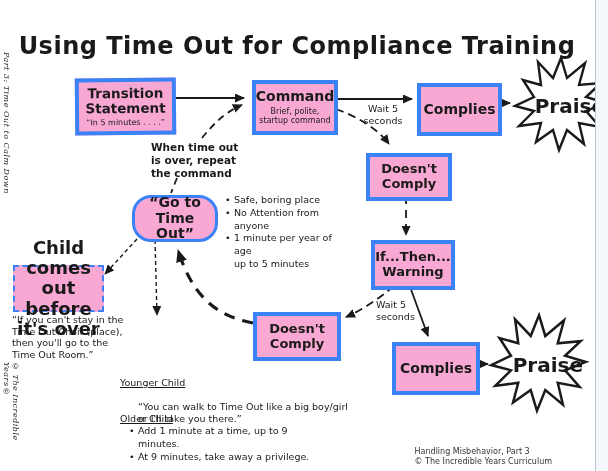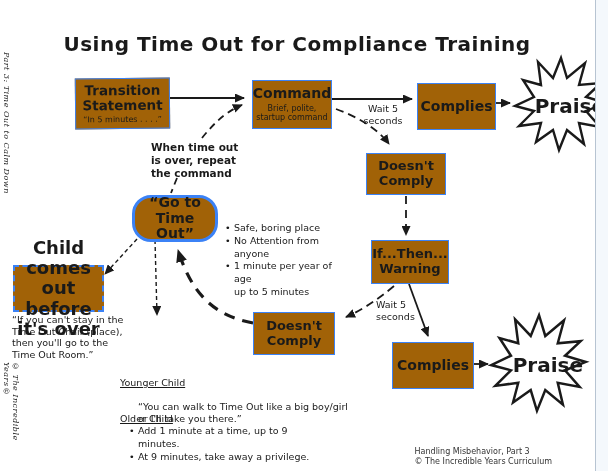--- a/index.html
+++ b/index.html
@@ -3,29 +3,29 @@
 <meta charset="utf-8">
 <style>
   html,body{margin:0;padding:0;background:#e9e9e9;}
   #page-root{
     position:relative;width:608px;height:471px;background:#ffffff;
     font-family:"DejaVu Sans","Liberation Sans",sans-serif;color:#1a1a1a;
     overflow:hidden;
   }
   .abs{position:absolute;}
   
-  #title{left:0;right:14px;top:32px;text-align:center;font-size:20px;font-weight:bold;letter-spacing:.5px;}
+  #title{left:0;right:14px;top:32px;text-align:center;font-size:24px;font-weight:bold;letter-spacing:.5px;}
   
   .vlabel{
     writing-mode:vertical-rl;font-family:"DejaVu Serif","Liberation Serif",serif;
     font-style:italic;font-size:8px;color:#222;letter-spacing:.5px;left:2px;
   }
   
   .node{
-    border:1px solid #3b82f6;background:#a16207;display:flex;flex-direction:column;
+    border:4px solid #3b82f6;background:#f9a8d4;display:flex;flex-direction:column;
     align-items:center;justify-content:center;text-align:center;
     font-weight:bold;white-space:pre-line;line-height:1.12;z-index:2;
   }
   .node .sub{font-weight:normal;font-size:8px;line-height:1.15;margin-top:2px;white-space:pre-line;}
   .dashedbox{border-style:dashed;border-width:2px;}
   .thickbox{border-width:3px;border-radius:19px;}
   
   .note{white-space:pre-line;line-height:1.22;z-index:2;}
   .rules{list-style:none;margin:0;padding:0;font-size:9.5px;line-height:1.35;}
   .rules li{position:relative;padding-left:10px;white-space:pre-line;}
@@ -123,21 +123,21 @@
 
   <div class="abs note" style="left:151px;top:141px;width:92px;font-size:10.5px;font-weight:bold;text-align:left;">When time out
 is over, repeat
 the command</div>
 
   <div class="abs node thickbox" style="left:132px;top:195px;width:80px;height:41px;font-size:14px;">
     <span>“Go to
 Time Out”</span>
   </div>
 
-  <ul class="abs rules" style="left:224px;top:194px;width:124px;margin-top:28px;">
+  <ul class="abs rules" style="left:224px;top:194px;width:124px;">
     <li>Safe, boring place</li>
     <li>No Attention from anyone</li>
     <li>1 minute per year of age
 up to 5 minutes</li>
   </ul>
 
   <div class="abs node dashedbox" style="left:13px;top:265px;width:87px;height:43px;font-size:18px;">
     <span>Child comes
 out before
 it's over</span>

